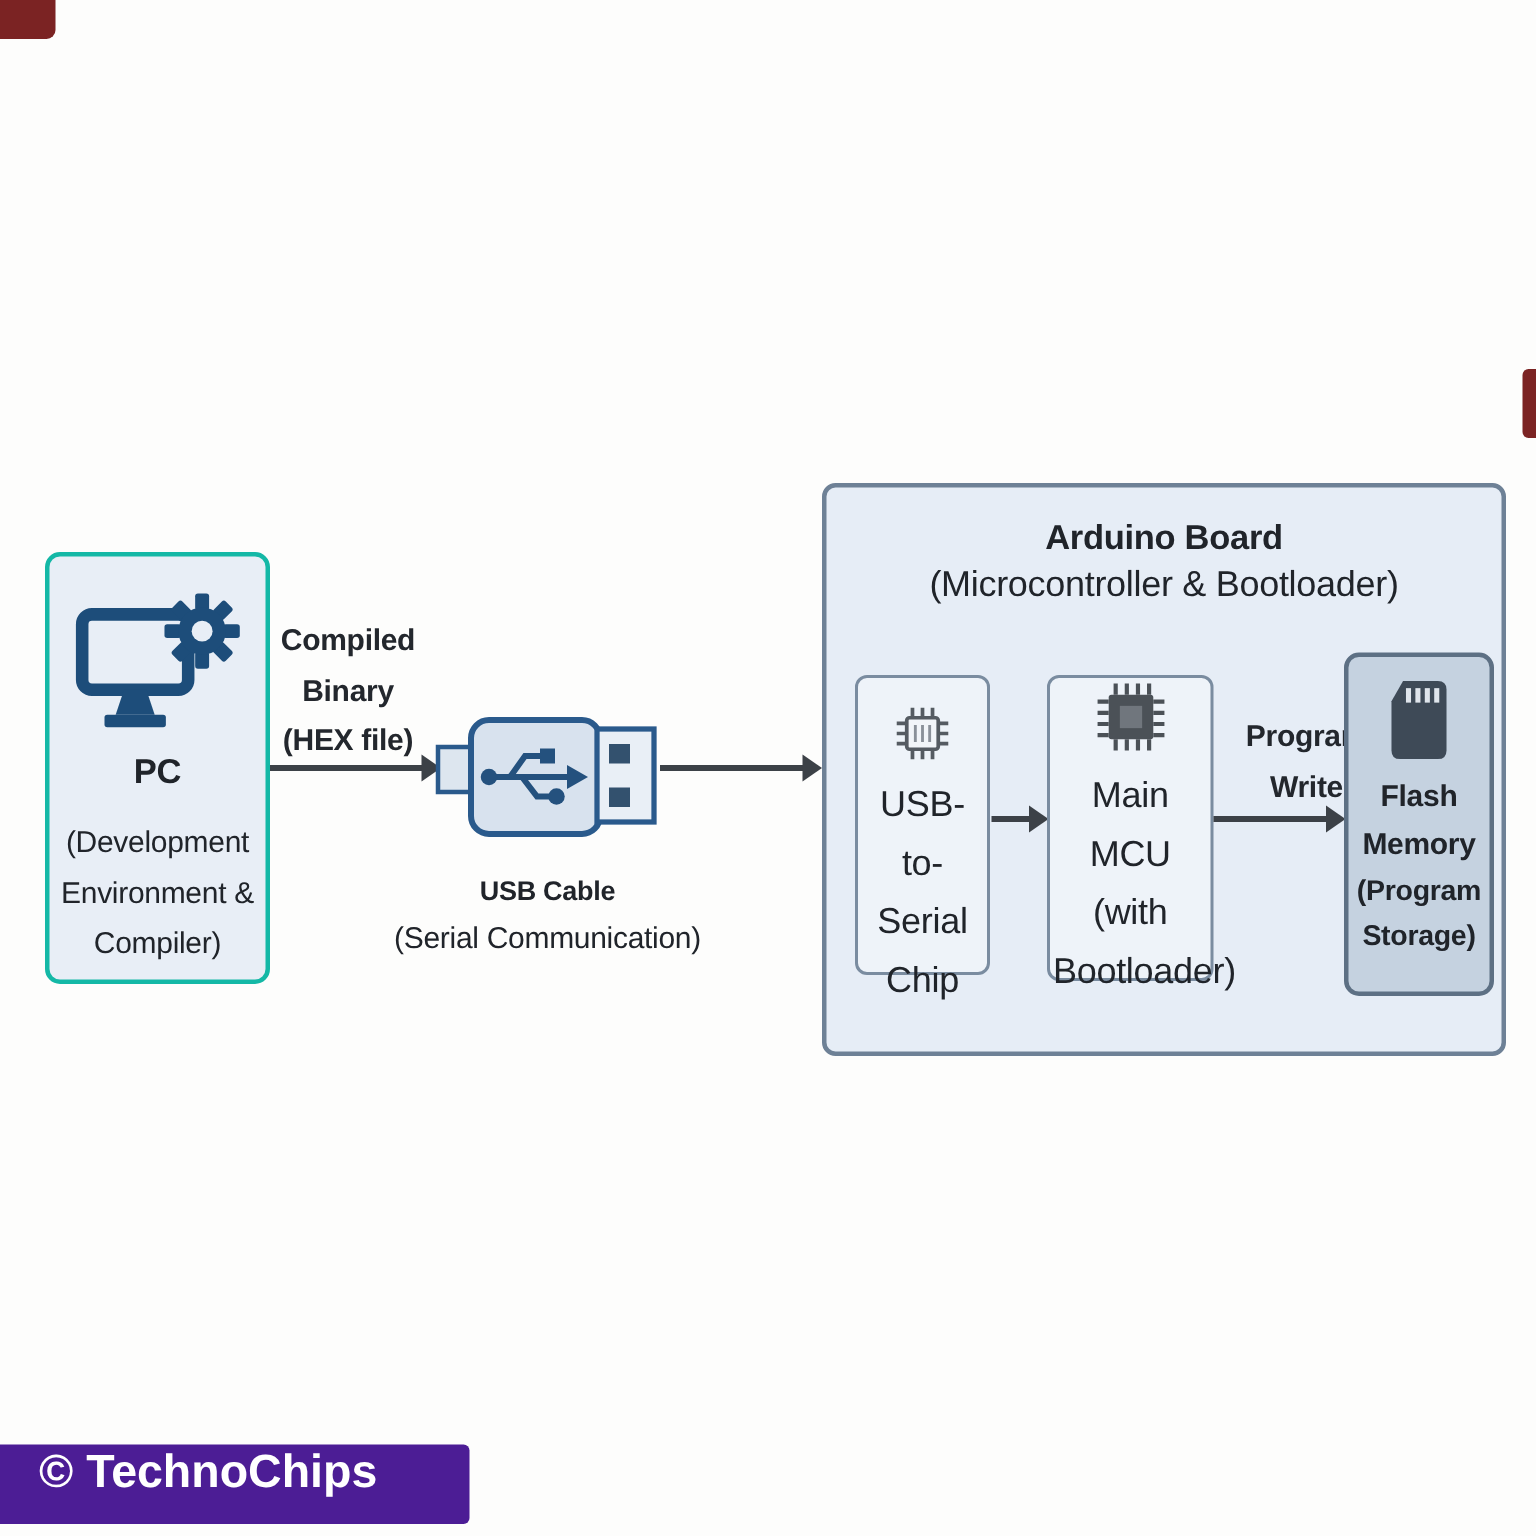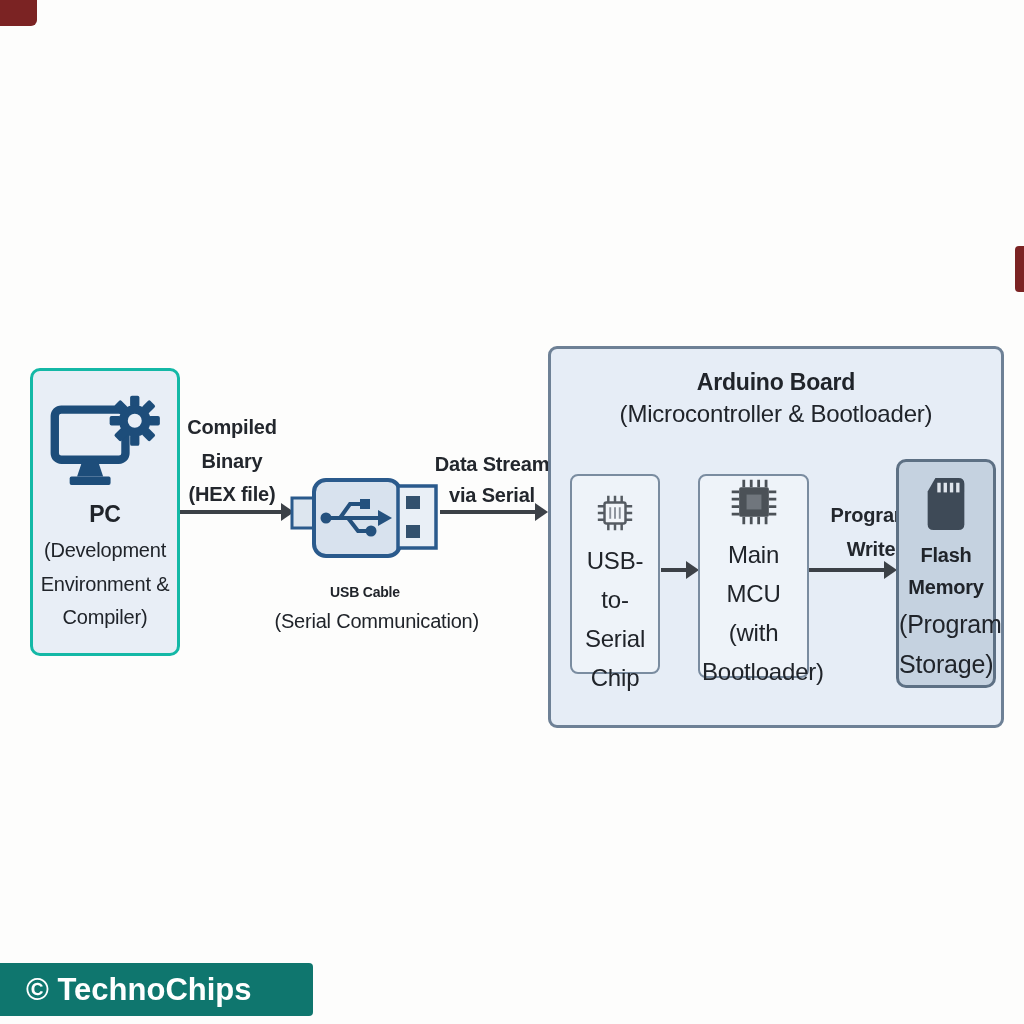--- a/index.html
+++ b/index.html
@@ -23,45 +23,45 @@
 
   
   .node {
     position:absolute; background:#e8eef6;
     border:3px solid #14b8a6; border-radius:10px;
     text-align:center;
   }
   .pc-node { left:30px; top:368px; width:150px; height:288px; padding-top:18px; }
   .pc-node svg { display:block; margin:2px auto 0; }
   .node-title { font-size:23px; font-weight:700; margin-top:4px; }
-  .node-sub { font-size:20px; line-height:1.68; margin-top:6px; padding:0 6px; }
+  .node-sub { font-size:20px; line-height:1.68; margin-top:18px; padding:0 6px; }
 
   
   .arrow { position:absolute; height:18px; }
   .arrow .shaft { position:absolute; left:0; right:11px; top:7px; height:4px; background:#3c4147; }
   .arrow .head { position:absolute; right:0; top:0; width:0; height:0;
     border-left:13px solid #3c4147; border-top:9px solid transparent; border-bottom:9px solid transparent; }
 
   .arrow-label {
     position:absolute; text-align:center;
     font-size:20px; font-weight:600; line-height:1.68; color:#23272d;
   }
   .label-compiled { left:176px; top:411px; width:112px; }
   .label-data { left:430px; top:449px; width:124px; line-height:1.55; }
 
   
   .usb-icon { position:absolute; left:290px; top:470px; }
   .usb-caption { position:absolute; left:245px; top:580px; width:240px; text-align:center; }
-  .usb-caption .node-title { font-size:14px; }
-  .usb-caption .node-sub { margin-top:5px;text-align:right; }
+  .usb-caption .node-title { font-size:18px; }
+  .usb-caption .node-sub { margin-top:5px; }
 
   
   .board {
     position:absolute; left:548px; top:322px; width:456px; height:382px;
-    background:#e6edf6; border:3px solid #6e8196; border-radius:9px;margin-top:24px;
+    background:#e6edf6; border:3px solid #6e8196; border-radius:9px;
   }
   .board-title { text-align:center; margin-top:20px; font-size:23px; font-weight:700; }
   .board-sub { text-align:center; margin-top:4px; font-size:24px; }
 
   .inner-box {
     position:absolute; background:#eef3f9;
     border:2.5px solid #7a8ca0; border-radius:8px;
     text-align:center;
   }
   .inner-box svg { display:block; margin:0 auto; }
@@ -69,27 +69,27 @@
   .mcu-box { left:147px; top:125px; width:111px; height:204px; }
   .inner-label { font-size:24px; line-height:1.62; margin-top:8px; padding:0 2px; }
 
   .label-program { left:268px; top:150px; width:104px; }
 
   .flash-box {
     left:345px; top:110px; width:100px; height:229px; padding-top:14px;
     background:#c5d2e0; border:3px solid #5d7084; border-radius:10px;
   }
   .flash-title { font-size:20px; font-weight:700; line-height:1.6; margin-top:7px; }
-  .flash-sub { font-size:25px; line-height:1.6; margin-top:1px; }
+  .flash-sub { font-size:19px; line-height:1.6; margin-top:1px;font-weight:bold; }
 
   
   .banner {
     position:absolute; left:0; top:963px; width:313px; height:53px;
-    background:#0f766e; color:#ffffff;
-    display:flex; align-items:center; padding-left:26px;
+    background:#4c1d95; color:#ffffff;
+    display:flex; align-items:flex-start; padding-left:26px;
     font-size:31px; font-weight:700; letter-spacing:0;
     border-radius:0 4px 4px 0;
   }
 </style>
 </head>
 <body>
 
 <div class="canvas">
 
   <div class="corner-mark"></div>
@@ -143,21 +143,20 @@
   </svg>
   <div class="usb-caption">
     <div class="node-title">USB Cable</div>
     <div class="node-sub">(Serial Communication)</div>
   </div>
 
   <div class="arrow" style="left:440px; top:503px; width:108px;">
     <div class="shaft"></div>
     <div class="head"></div>
   </div>
-  <div class="arrow-label label-data">Data Stream via Serial</div>
 
   <div class="board">
     <div class="board-title">Arduino Board</div>
     <div class="board-sub">(Microcontroller &amp; Bootloader)</div>
 
     <div class="inner-box usb-serial-box">
       <svg width="42" height="42" viewBox="0 0 44 44">
         <g stroke="#555b62" stroke-width="2.6">
           <path d="M15,4 V11 M22,4 V11 M29,4 V11"></path>
           <path d="M15,33 V40 M22,33 V40 M29,33 V40"></path>

